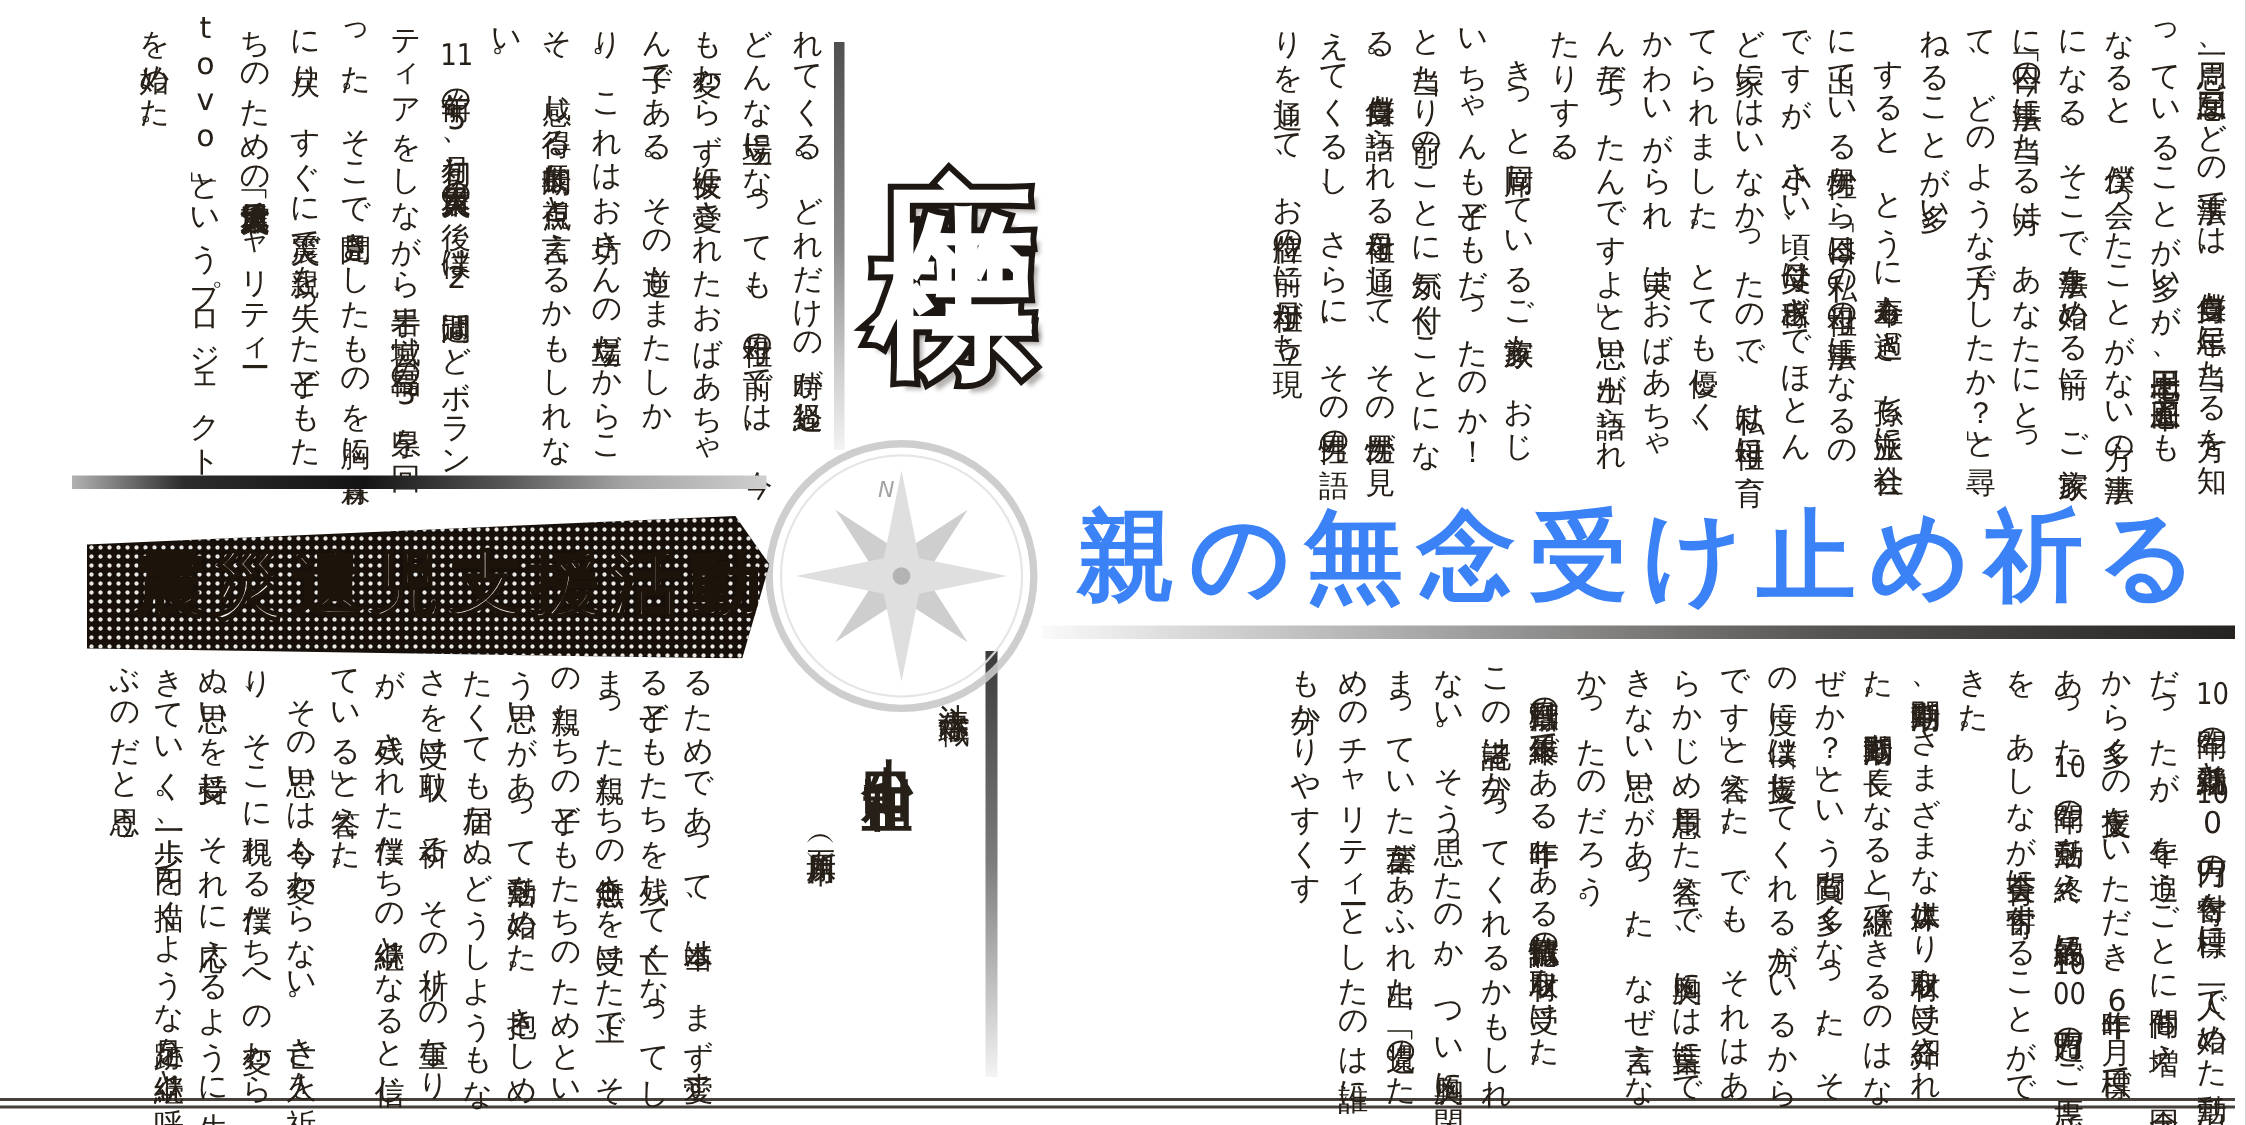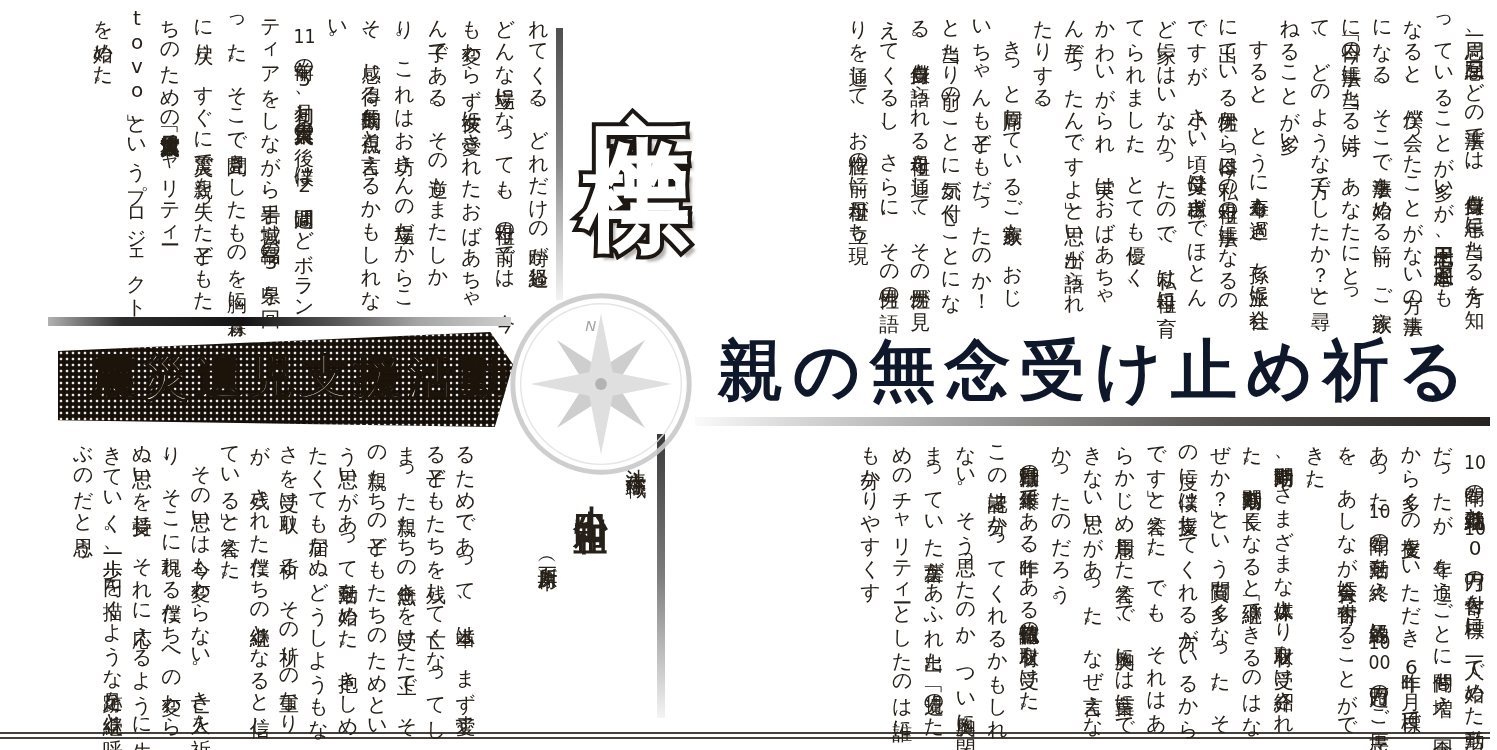--- a/index.html
+++ b/index.html
@@ -38,26 +38,26 @@
   }
   .title-back {
     -webkit-text-stroke:8px #1c1713; color:#1c1713;
     text-shadow:6px 6px 3px rgba(90,85,80,.45);
   }
   .title-front { color:#ffffff; }
   
   .compass { position:absolute; left:503px; top:286px; width:196px; height:196px; z-index:1; opacity:.9; }
   
   .banner {
-    position:absolute; left:58px; top:332px; width:455px; height:95px; z-index:2;
+    position:absolute; left:58px; top:344px; width:455px; height:95px; z-index:2;
     background-color:#17100a;
     background-image:radial-gradient(circle, rgba(255,255,255,.9) 1.1px, rgba(255,255,255,0) 1.7px);
     background-size:6px 6px;
     clip-path:polygon(0% 20%, 95% 0%, 100% 34%, 96% 100%, 0% 93%);
-    display:flex; align-items:center; justify-content:center;padding-left:32px;
+    display:flex; align-items:center; justify-content:flex-end;padding-left:32px;
   }
   .banner-label {
     font-size:47px; font-weight:bold; letter-spacing:6px;
     color:#ffffff; -webkit-text-stroke:1.6px #1c130b;
     white-space:nowrap; padding-bottom:4px;
   }
   
   .rule-top-left {
     position:absolute; left:48px; top:317px; width:463px; height:9px;
     background:linear-gradient(90deg,#b2b2b2,#2d2d2d 16%,#141414 42%,#555 62%,#a5a5a5 80%,#cfcfcf);
@@ -72,21 +72,21 @@
   }
   .rule-bottom {
     position:absolute; left:0; top:732px; width:1490px; height:7px;
     border-top:2px solid #46403a; border-bottom:2px solid #46403a;
   }
   
   .headline {
     position:absolute; left:718px; top:326px; width:775px; height:90px;
     display:flex; align-items:center;
     font-family:"DejaVu Serif", serif;
-    font-size:66px; font-weight:bold; letter-spacing:9px; color:#0f172a;
+    font-size:66px; font-weight:bold; letter-spacing:9px; color:#3b82f6;
     white-space:nowrap; z-index:2;
   }
   
   .author {
     position:absolute; left:500px; top:438px; width:150px; height:290px;
     writing-mode:vertical-rl; text-orientation:upright; z-index:2;
   }
   .author-title { display:block; font-size:21px; padding-top:14px; letter-spacing:2px; }
   .author-name  { display:block; font-size:34px; font-weight:bold; padding-top:40px;
                   letter-spacing:5px; margin-right:8px; margin-left:6px; }

